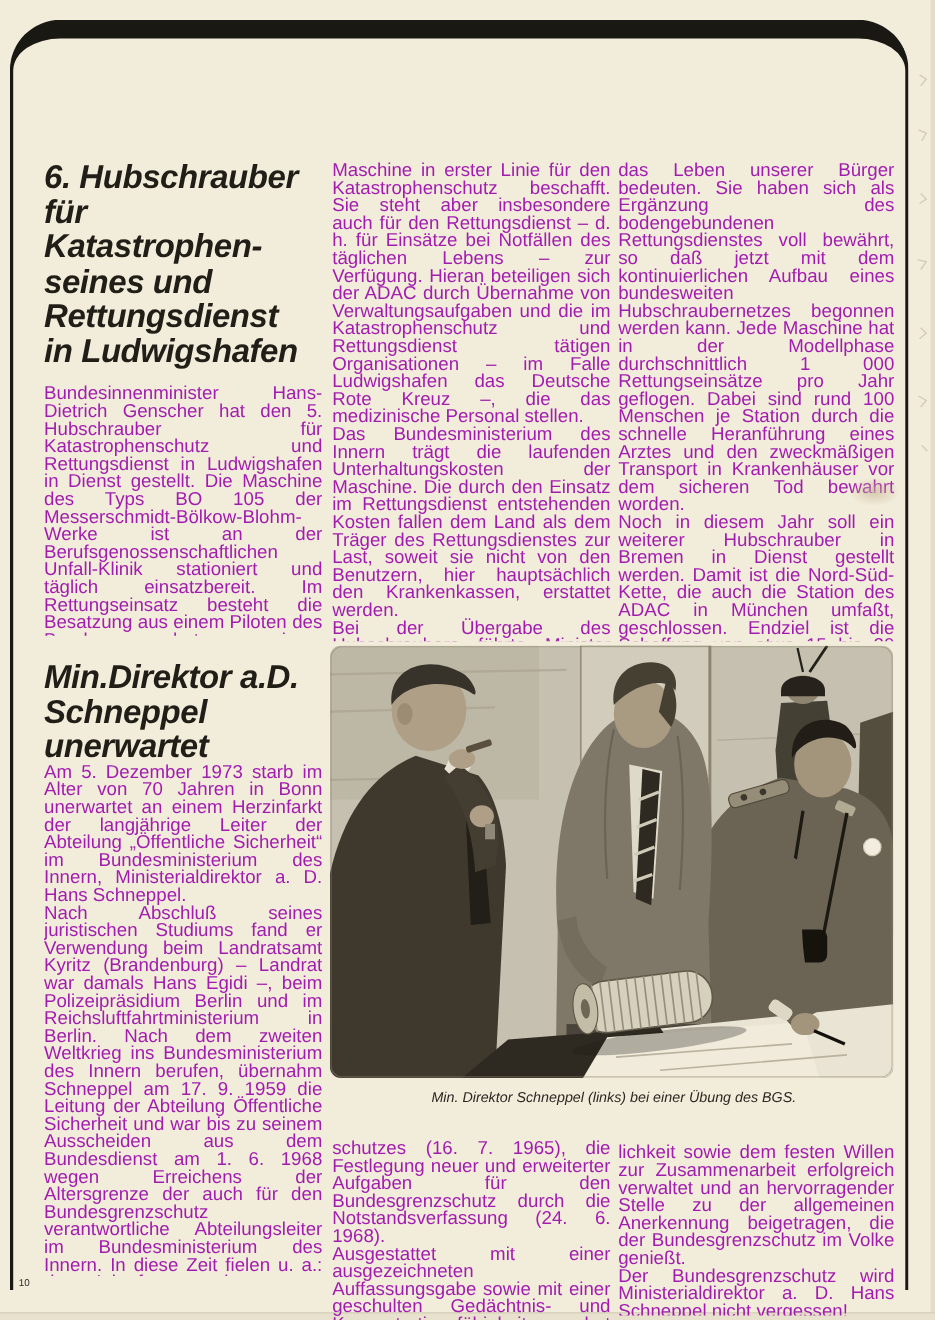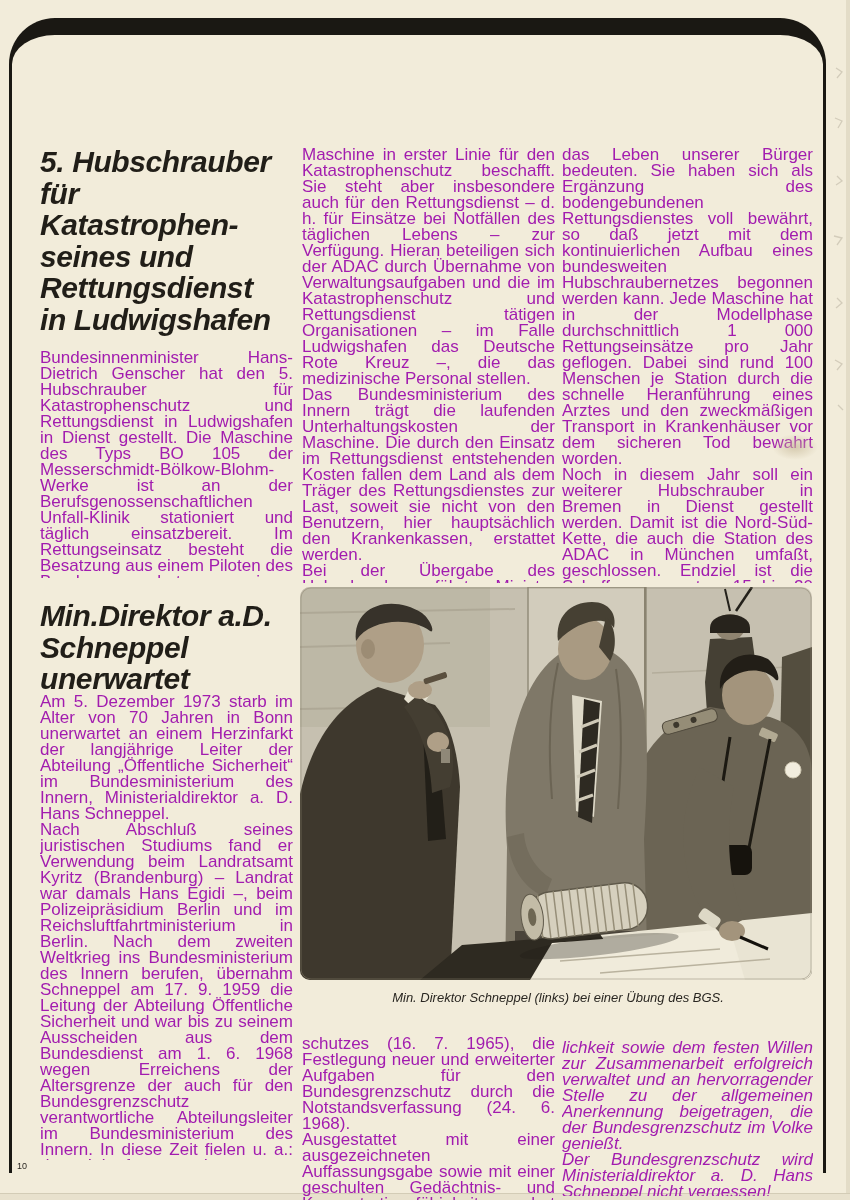--- a/index.html
+++ b/index.html
@@ -43,21 +43,21 @@
         <path d="M3,58 l7,3 l-4,7"></path>
         <path d="M5,116 l5,5 l-6,4"></path>
       <path d="M2,176 l8,2 l-5,7"></path>
         <path d="M5,238 l5,5 l-6,5"></path>
         <path d="M3,300 l7,4 l-5,6"></path>
       <path d="M6,345 l5,5"></path>
     </g>
   </svg>
 
   <div class="headline" style="left:40px;top:146px;">
-    <div>5. Hubschrauber</div>
+    <div>6. Hubschrauber</div>
     <div>für</div>
     <div>Katastrophen-</div>
     <div>seines und</div>
     <div>Rettungsdienst</div>
     <div>in Ludwigshafen</div>
   </div>
 
   <div class="body-text col1" style="top:350px;height:228px;">Bundesinnenminister Hans-Dietrich Genscher hat den 5. Hubschrauber für Katastrophenschutz und Rettungsdienst in Ludwigshafen in Dienst gestellt. Die Maschine des Typs BO 105 der Messerschmidt-Bölkow-Blohm-Werke ist an der Berufsgenossenschaftlichen Unfall-Klinik stationiert und täglich einsatzbereit. Im Rettungseinsatz besteht die Besatzung aus einem Piloten des Bundesgrenzschutzes, einem Arzt und einem Sanitäter. Es können zwei Verletzte transportiert werden.
 Der Bundesminister des Innern hat die</div>
   <div class="body-text col2" style="top:147px;height:436px;">Maschine in erster Linie für den Katastrophenschutz beschafft. Sie steht aber insbesondere auch für den Rettungsdienst – d. h. für Einsätze bei Notfällen des täglichen Lebens – zur Verfügung. Hieran beteiligen sich der ADAC durch Übernahme von Verwaltungsaufgaben und die im Katastrophenschutz und Rettungsdienst tätigen Organisationen – im Falle Ludwigshafen das Deutsche Rote Kreuz –, die das medizinische Personal stellen.
@@ -177,21 +177,21 @@
       <circle cx="493" cy="183" r="8" fill="none" stroke="#cdc6b1"></circle>
       <rect x="1" y="1" width="510" height="391" rx="10" fill="none" stroke="#8d8672" opacity="0.5"></rect>
     </g>
   </svg>
 
   <div class="caption">Min. Direktor Schneppel (links) bei einer Übung des BGS.</div>
 
   <div class="body-text col2" style="top:1024px;height:170px;margin-top:12px;">schutzes (16. 7. 1965), die Festlegung neuer und erweiterter Aufgaben für den Bundesgrenzschutz durch die Notstandsverfassung (24. 6. 1968).
 Ausgestattet mit einer ausgezeichneten Auffassungsgabe sowie mit einer geschulten Gedächtnis- und Konzentrationsfähigkeit hat Schneppel das verantwortungsvolle Amt mit unwandelbarem Gerechtigkeitsstreben, großer Mensch-</div>
 
-  <div class="body-text col3" style="top:1024px;height:172px;font-style:italic;">
+  <div class="body-text col3" style="top:1024px;height:172px;">
     <span>lichkeit sowie dem festen Willen zur Zusammenarbeit erfolgreich verwaltet und an hervorragender Stelle zu der allgemeinen Anerkennung beigetragen, die der Bundesgrenzschutz im Volke genießt.
 Der Bundesgrenzschutz wird Ministerialdirektor a. D. Hans Schneppel nicht vergessen!</span>
     <div class="signoff">Di.</div>
   </div>
 
   <div class="pagenum">10</div>
 
 </div>
 
 </body></html>

